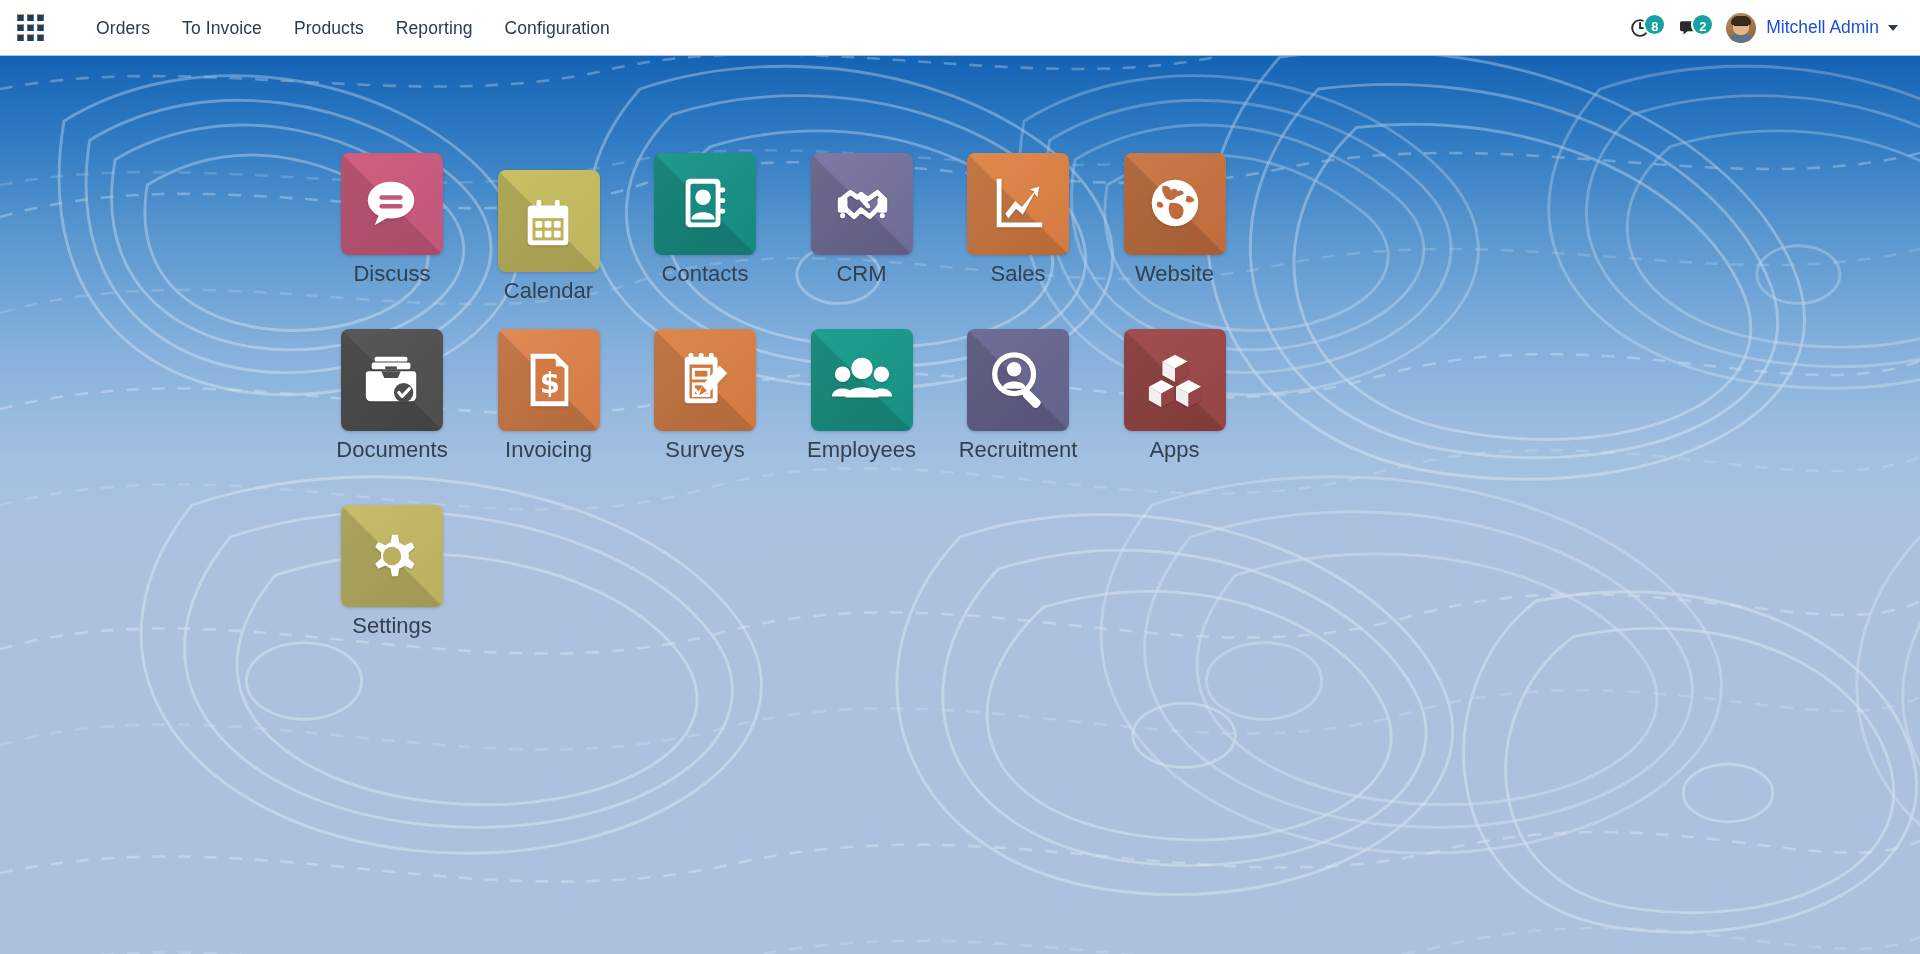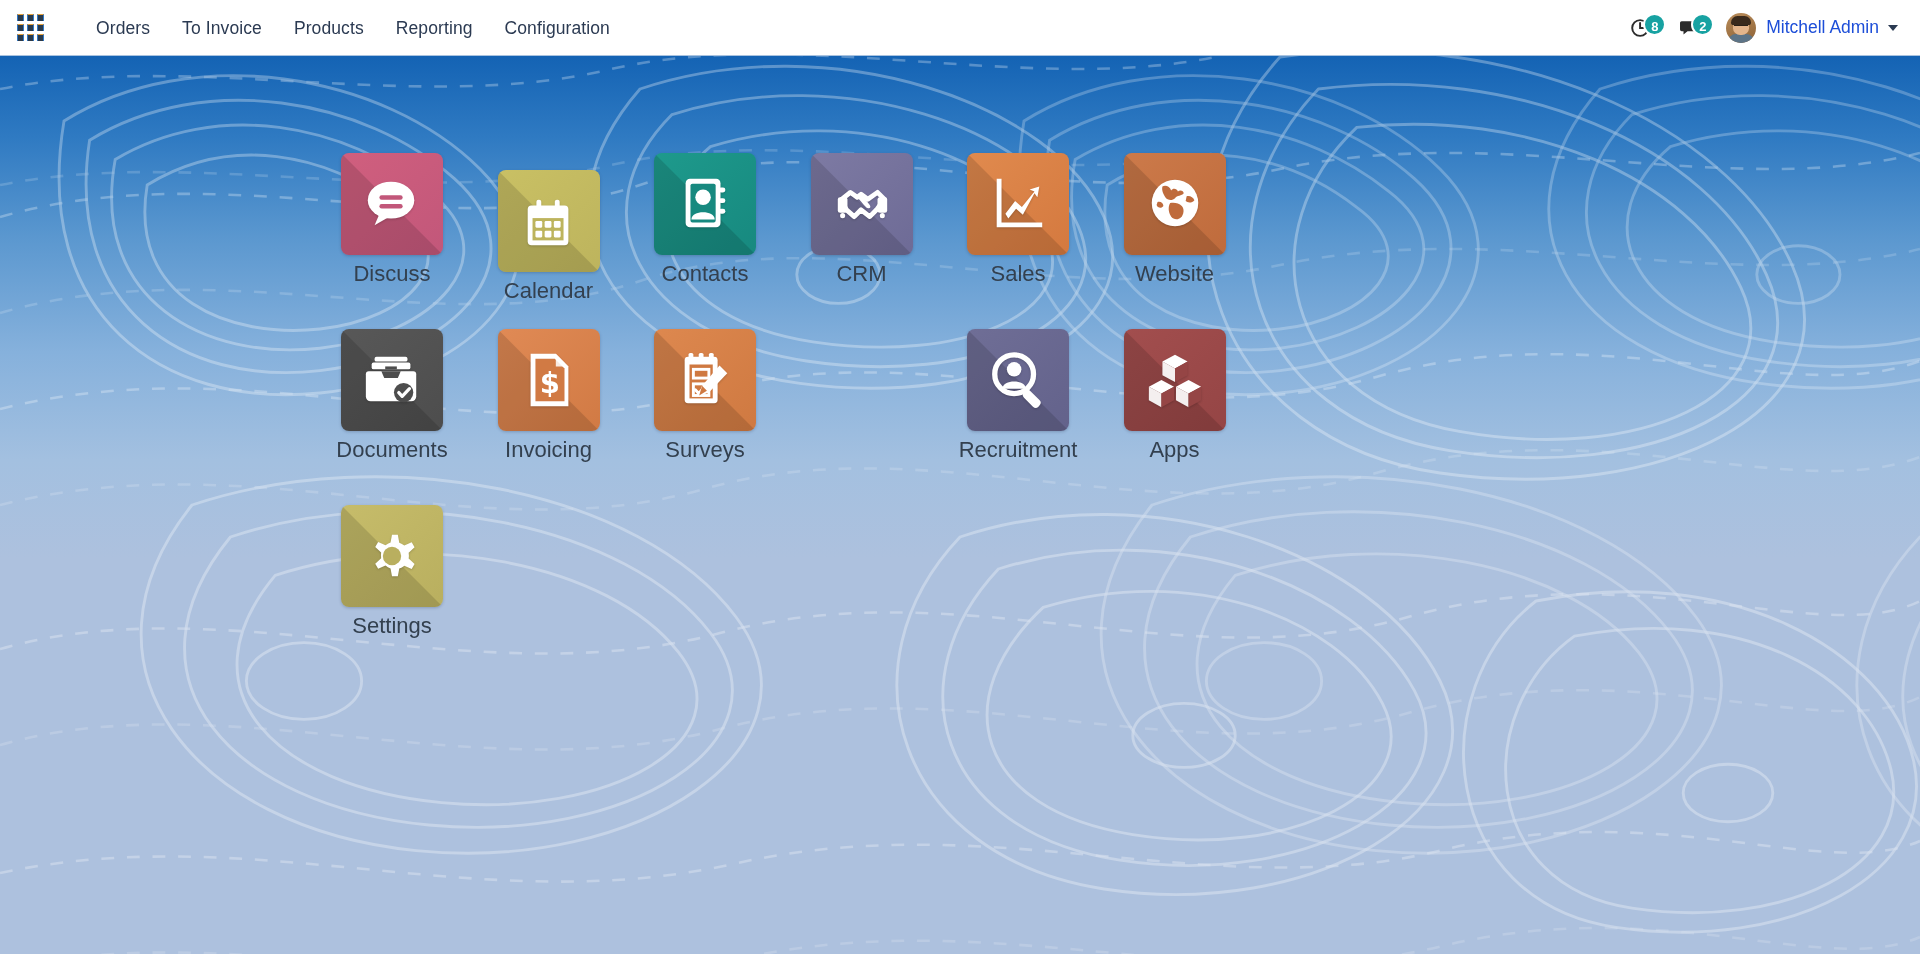--- a/index.html
+++ b/index.html
@@ -337,20 +337,34 @@
     <rect x="20" y="21" width="16" height="9" fill="none" stroke="#ffffff" stroke-width="3"></rect>
     <rect x="20" y="36" width="16" height="12" fill="none" stroke="#ffffff" stroke-width="3"></rect>
     <path d="M22 42 l3.5 4 L34 36" fill="none" stroke="#ffffff" stroke-width="3" stroke-linecap="round" stroke-linejoin="round"></path>
     <path d="M47 17 l8 8 L36 45 l-10 3 l3 -10 Z" fill="#ffffff"></path>
     <path d="M29 38 l-3 10 l10 -3 Z" fill="#ffffff"></path>
     <path d="M26 48 l3 -10 l5 5 Z" fill="#cf7941"></path>
         </svg>
       </div>
       <div class="app-label">Surveys</div>
     </div>
+    <div class="app-cell" style="left: 781.5px; top: 273px;">
+      <div class="tile" style="background: linear-gradient(135deg, rgb(31, 160, 143) 0%, rgb(24, 143, 128) 100%);">
+        <div class="shadow"></div>
+        <svg viewBox="0 0 64 64">
+    <circle cx="32" cy="20" r="11" fill="#ffffff"></circle>
+    <path d="M15 50 C15 36 49 36 49 50 Z" fill="#ffffff"></path>
+    <circle cx="12" cy="26" r="8" fill="#ffffff"></circle>
+    <path d="M1 49 C1 38 23 38 23 49 Z" fill="#ffffff"></path>
+    <circle cx="52" cy="26" r="8" fill="#ffffff"></circle>
+    <path d="M41 49 C41 38 63 38 63 49 Z" fill="#ffffff"></path>
+        </svg>
+      </div>
+      <div class="app-label">Employees</div>
+    </div>
     <div class="app-cell" style="left: 1094.5px; top: 273px;">
       <div class="tile" style="background: linear-gradient(135deg, rgb(162, 78, 78) 0%, rgb(149, 69, 69) 100%);">
         <div class="shadow"></div>
         <svg viewBox="0 0 64 64">
     <g>
       <path d="M32 6 L45 13 L32 20 L19 13 Z" fill="#ffffff"></path>
       <path d="M19 13 L32 20 L32 34 L19 27 Z" fill="#ffffff" opacity=".92"></path>
       <path d="M45 13 L32 20 L32 34 L45 27 Z" fill="#954545"></path>
       <path d="M18 32 L31 39 L18 46 L5 39 Z" fill="#ffffff"></path>
       <path d="M5 39 L18 46 L18 60 L5 53 Z" fill="#ffffff" opacity=".92"></path>

